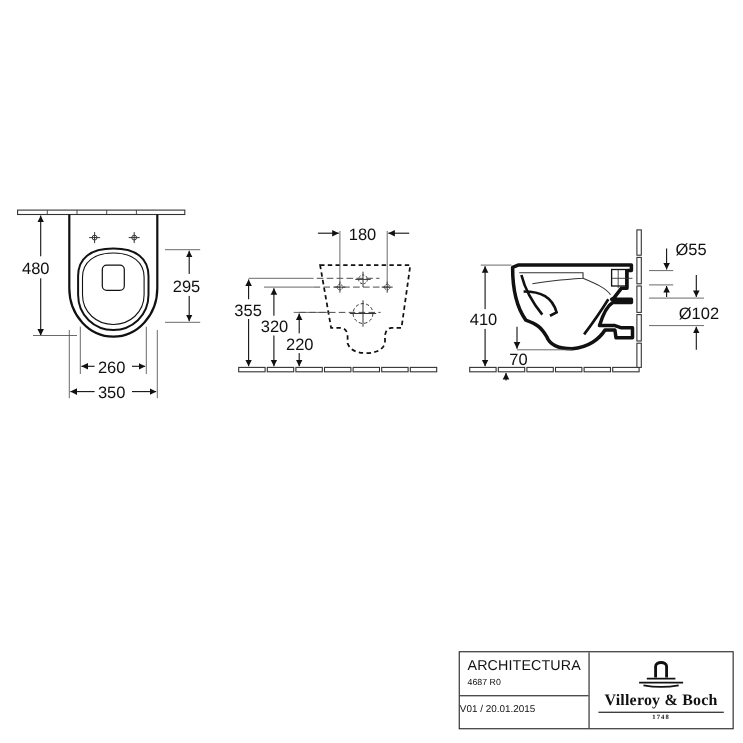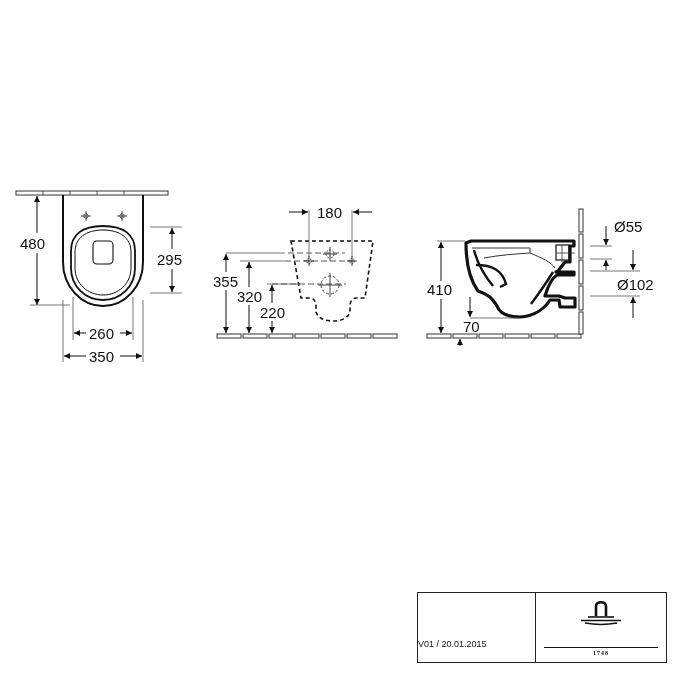--- a/index.html
+++ b/index.html
@@ -190,25 +190,30 @@
     <rect x="426" y="281" width="30" height="18" fill="#fff"></rect>
     <text class="dim" x="427" y="295">410</text>
     <text class="dim" x="463" y="332">70</text>
     <text class="dim" x="614" y="232">Ø55</text>
     <text class="dim" x="617" y="290">Ø102</text>
   </g>
 </svg>
 
 <div class="tb">
   <div class="tb-left">
+    <div class="tb-top">
+      <div class="tb-name">ARCHITECTURA</div>
+      <div class="tb-code">4687 R0</div>
+    </div>
     <div class="tb-ver">V01 / 20.01.2015</div>
   </div>
   <div class="tb-right">
     <svg class="logo" width="60" height="28" viewBox="0 0 60 28">
       <path d="M25,18 L25,8 C25,3 35,3 35,8 L35,18" fill="none" stroke="#111" stroke-width="2.6"></path>
       <line x1="17" y1="19" x2="43" y2="19" stroke="#111" stroke-width="1.6"></line>
       <line x1="10" y1="22.5" x2="50" y2="22.5" stroke="#111" stroke-width="1.6"></line>
       <path d="M14,25 C25,27 35,27 46,25" fill="none" stroke="#111" stroke-width="1.6"></path>
     </svg>
+    <div class="brand">Villeroy &amp; Boch</div>
     <div class="brand-line"></div>
     <div class="year">1748</div>
   </div>
 </div>
 
 </body></html>

